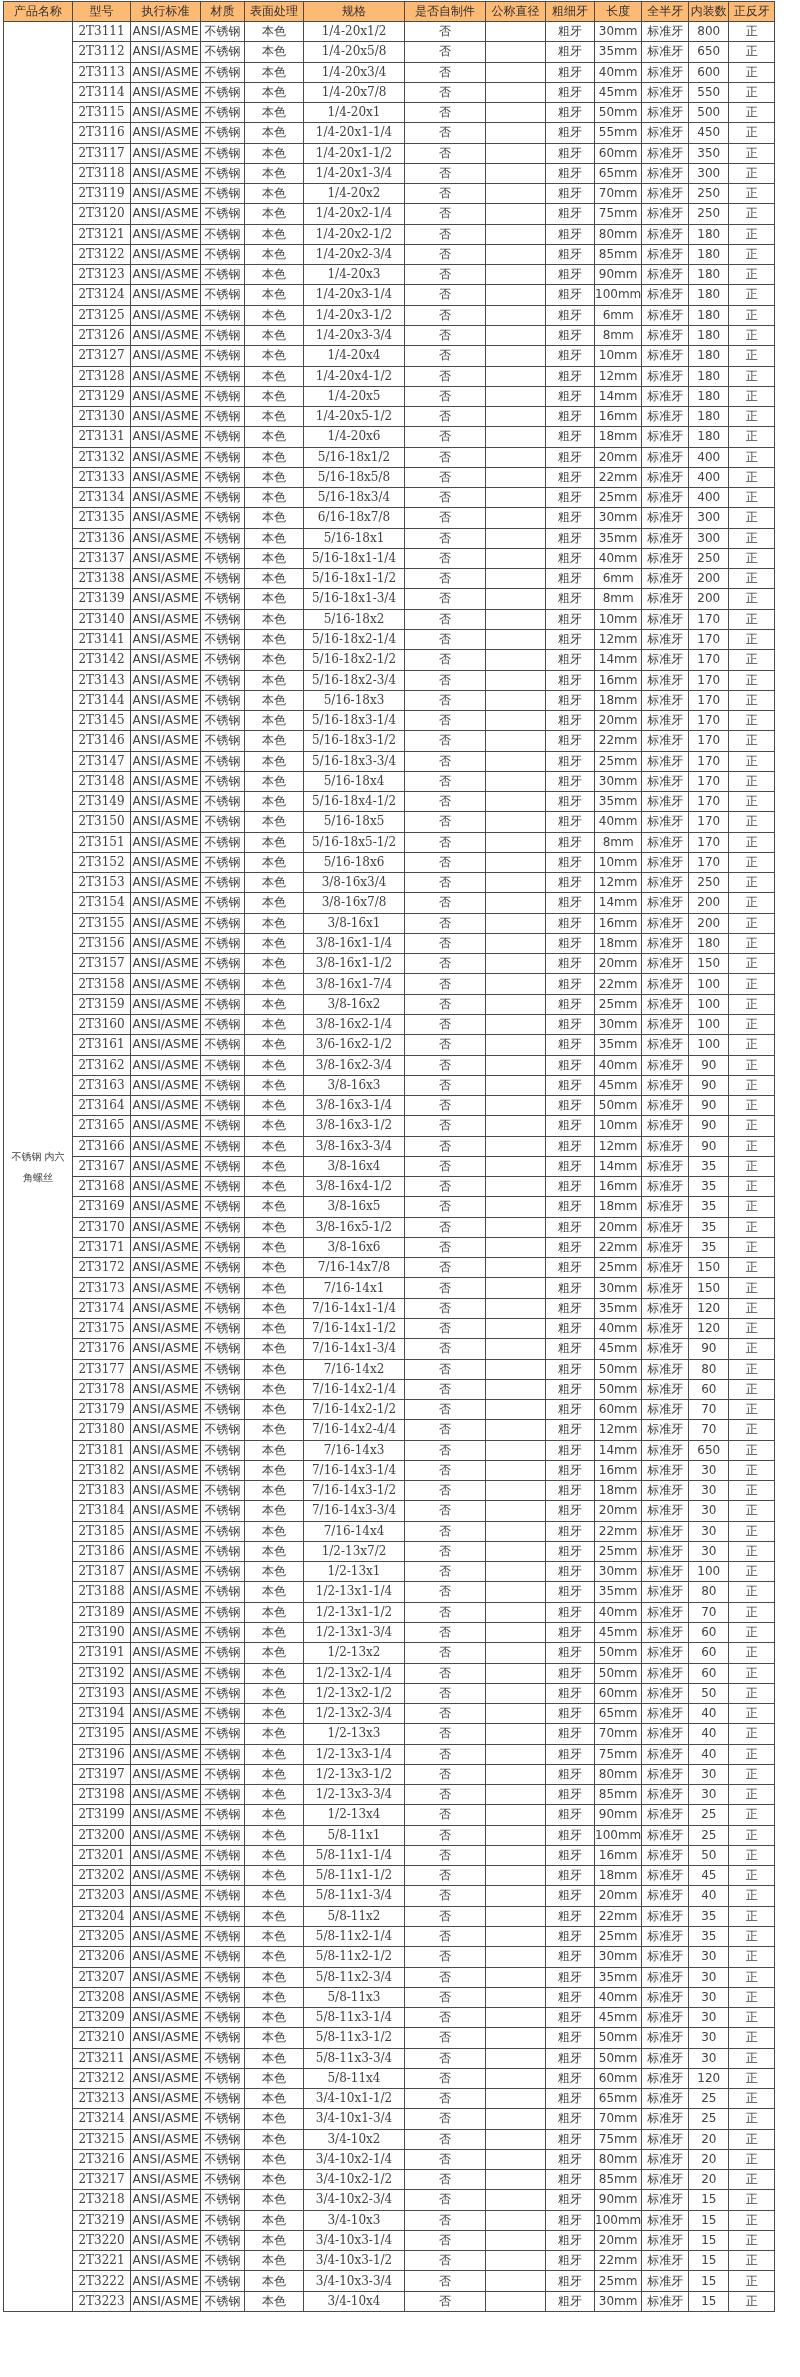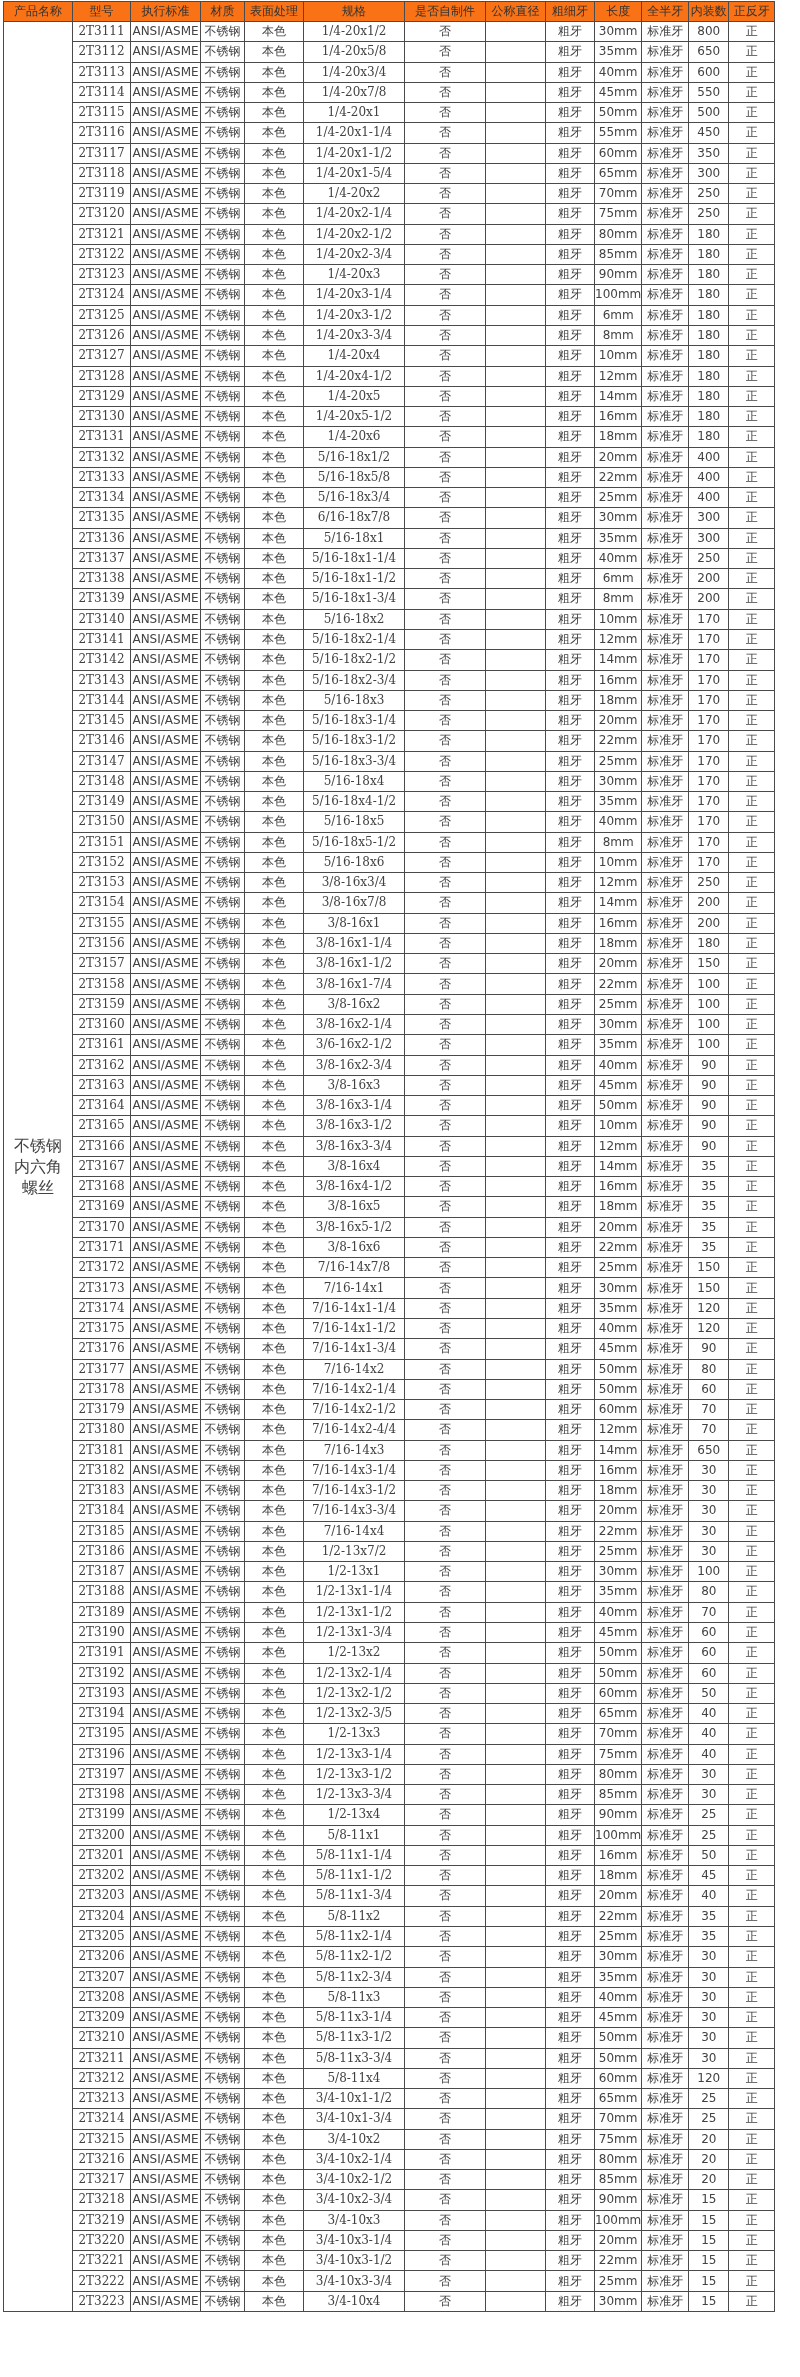--- a/index.html
+++ b/index.html
@@ -16,40 +16,40 @@
   .products th, .products td {
     border: 1px solid #4a4a4a;
     padding: 0;
     text-align: center;
     vertical-align: middle;
     overflow: hidden;
     white-space: nowrap;
     line-height: 1.1;
   }
   .products th {
-    background: #f97316;
+    background: #fdba74;
     color: #333333;
     font-size: 12px;
     font-weight: normal;
     height: 19px;
   }
   .products td {
     background: #ffffff;
     color: #424242;
     font-size: 12px;
     height: 19.27px;
   }
   .serif {
     font-family: "DejaVu Serif", "Liberation Serif", serif;
   }
   td.product-cell {
     white-space: normal;
     padding: 0 6px;
     line-height: 21px;
-    font-size: 16px;
+    font-size: 10px;
   }
 </style>
 </head>
 <body>
 
 <table class="products">
   <colgroup>
     <col style="width:69px">
       <col style="width:58px">
       <col style="width:70px">
@@ -179,21 +179,21 @@
         <td>60mm</td>
         <td>标准牙</td>
         <td>350</td>
         <td>正</td>
       </tr>
       <tr>
         <td class="serif">2T3118</td>
         <td>ANSI/ASME</td>
         <td>不锈钢</td>
         <td>本色</td>
-        <td class="serif">1/4-20x1-5/4</td>
+        <td class="serif">1/4-20x1-3/4</td>
         <td>否</td>
         <td></td>
         <td>粗牙</td>
         <td>65mm</td>
         <td>标准牙</td>
         <td>300</td>
         <td>正</td>
       </tr>
       <tr>
         <td class="serif">2T3119</td>
@@ -1243,21 +1243,21 @@
         <td>60mm</td>
         <td>标准牙</td>
         <td>50</td>
         <td>正</td>
       </tr>
       <tr>
         <td class="serif">2T3194</td>
         <td>ANSI/ASME</td>
         <td>不锈钢</td>
         <td>本色</td>
-        <td class="serif">1/2-13x2-3/5</td>
+        <td class="serif">1/2-13x2-3/4</td>
         <td>否</td>
         <td></td>
         <td>粗牙</td>
         <td>65mm</td>
         <td>标准牙</td>
         <td>40</td>
         <td>正</td>
       </tr>
       <tr>
         <td class="serif">2T3195</td>

